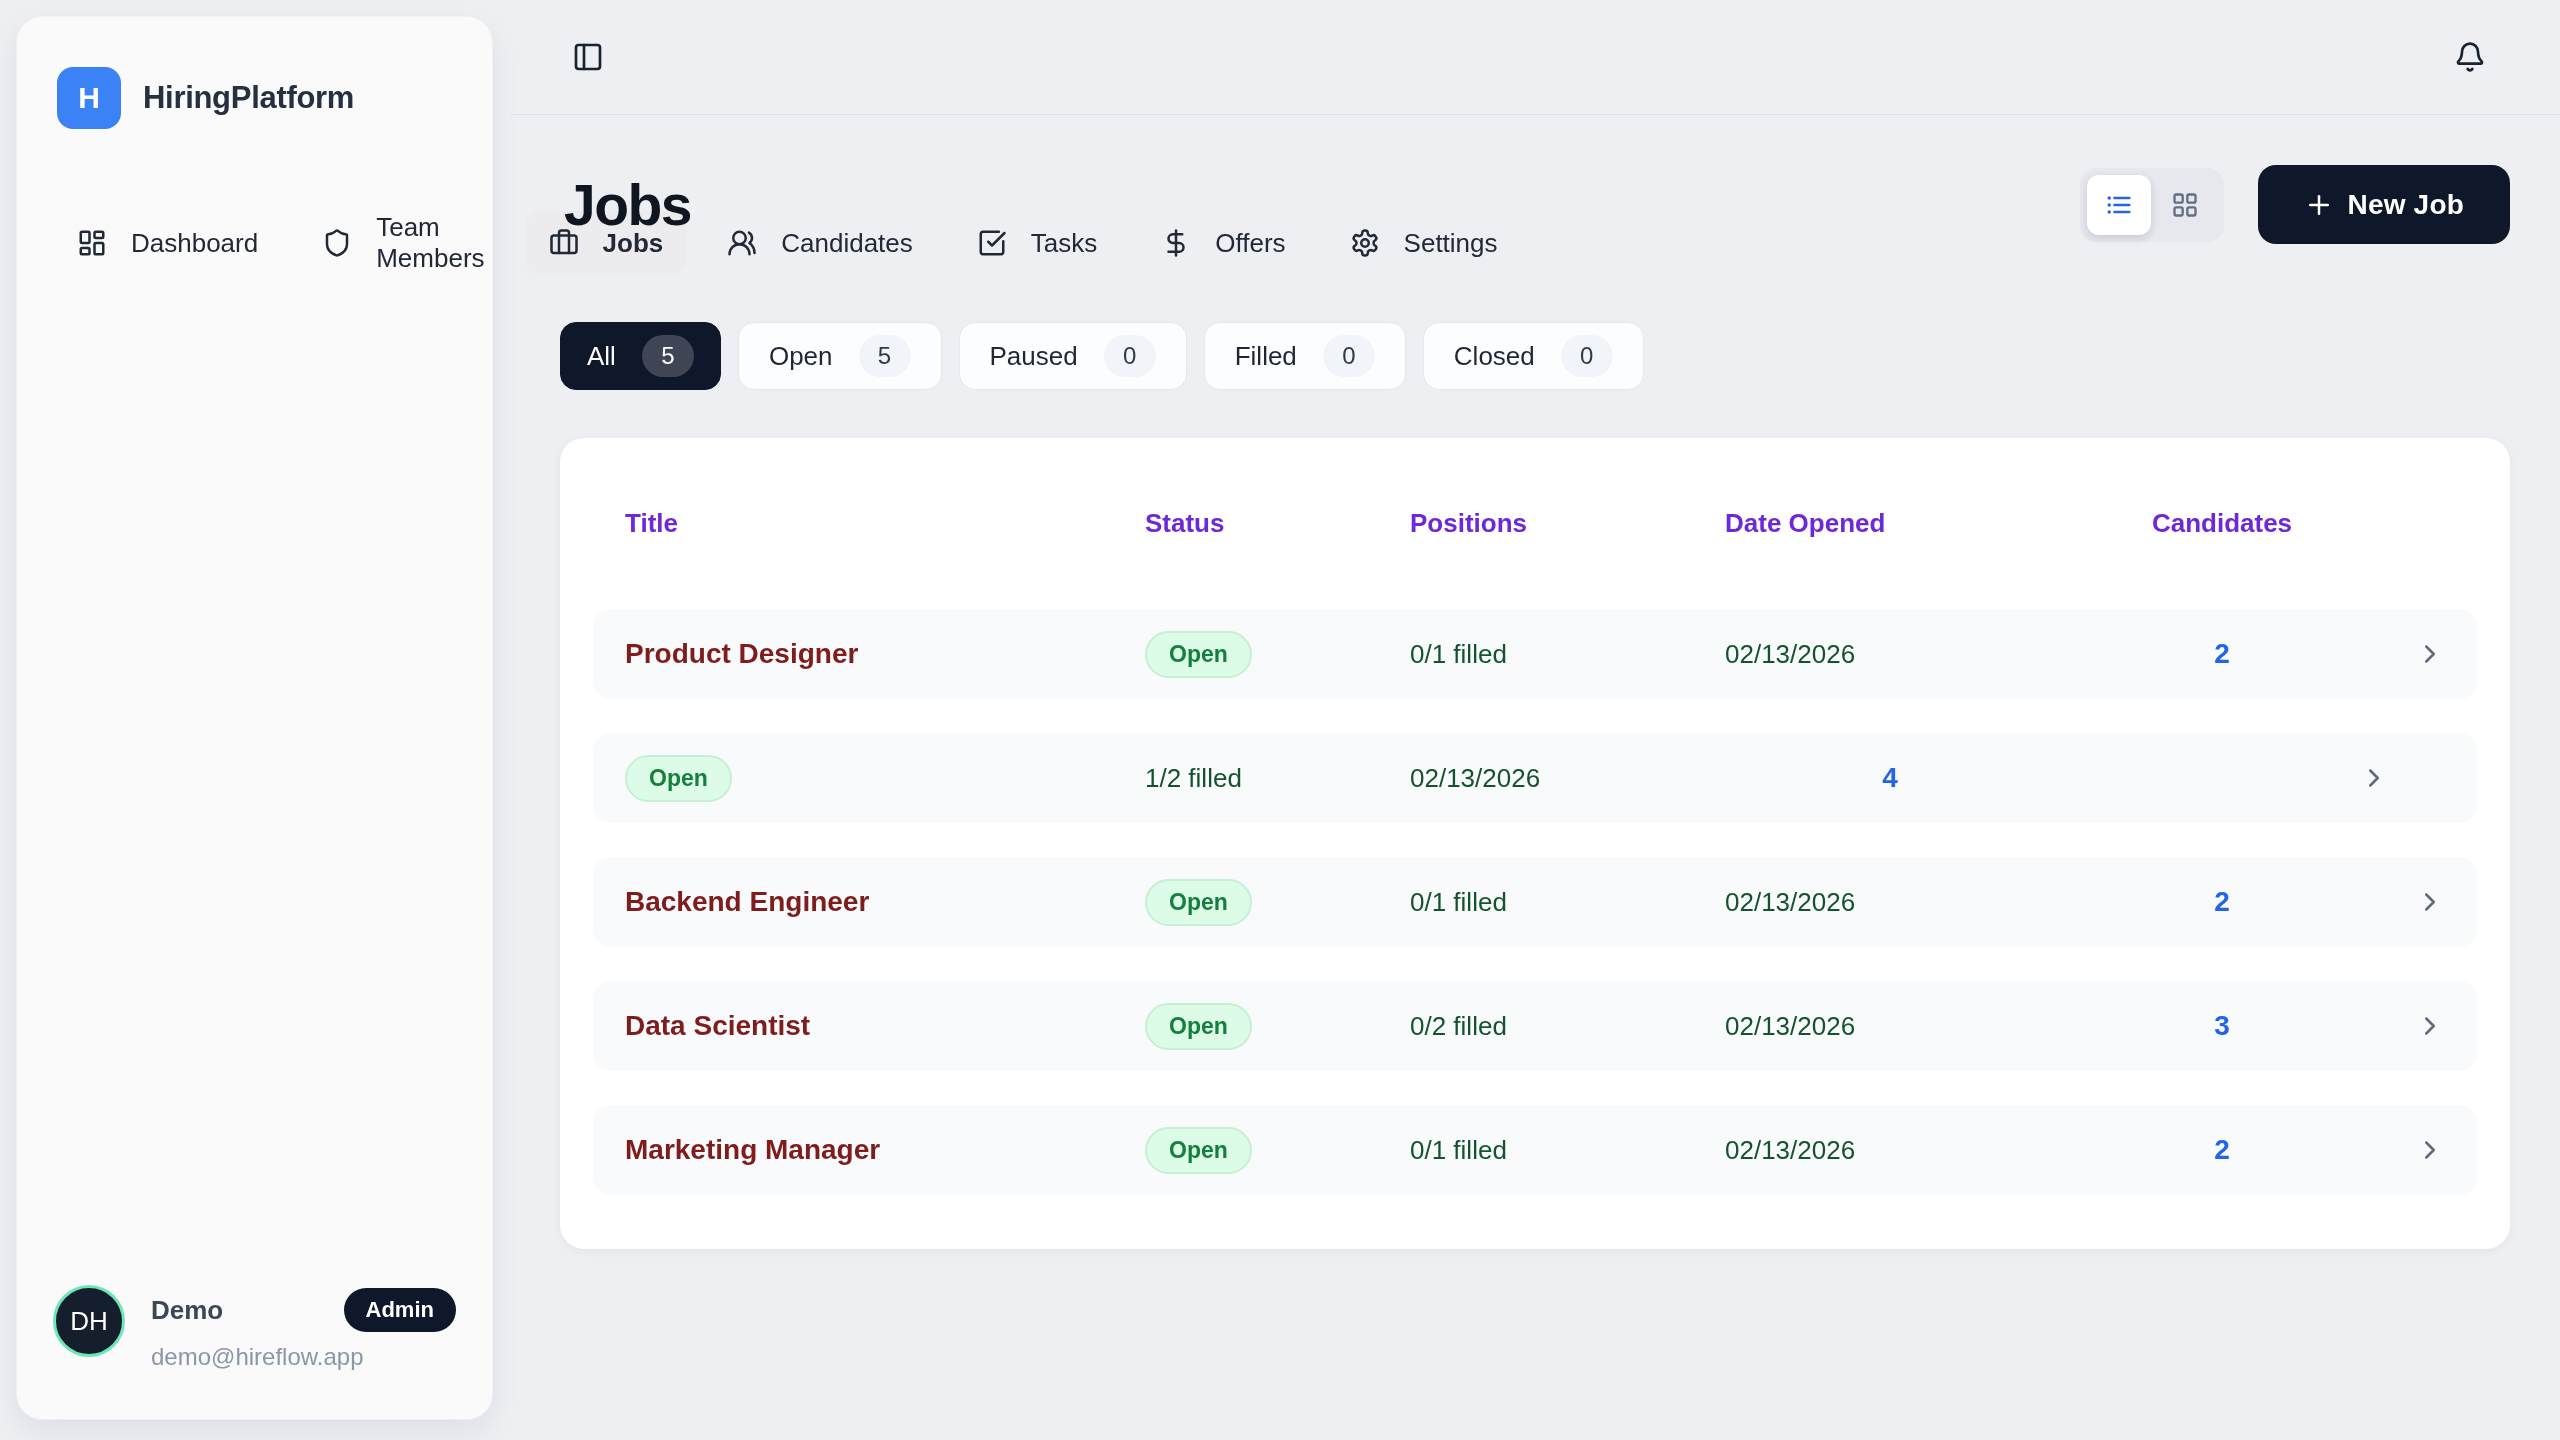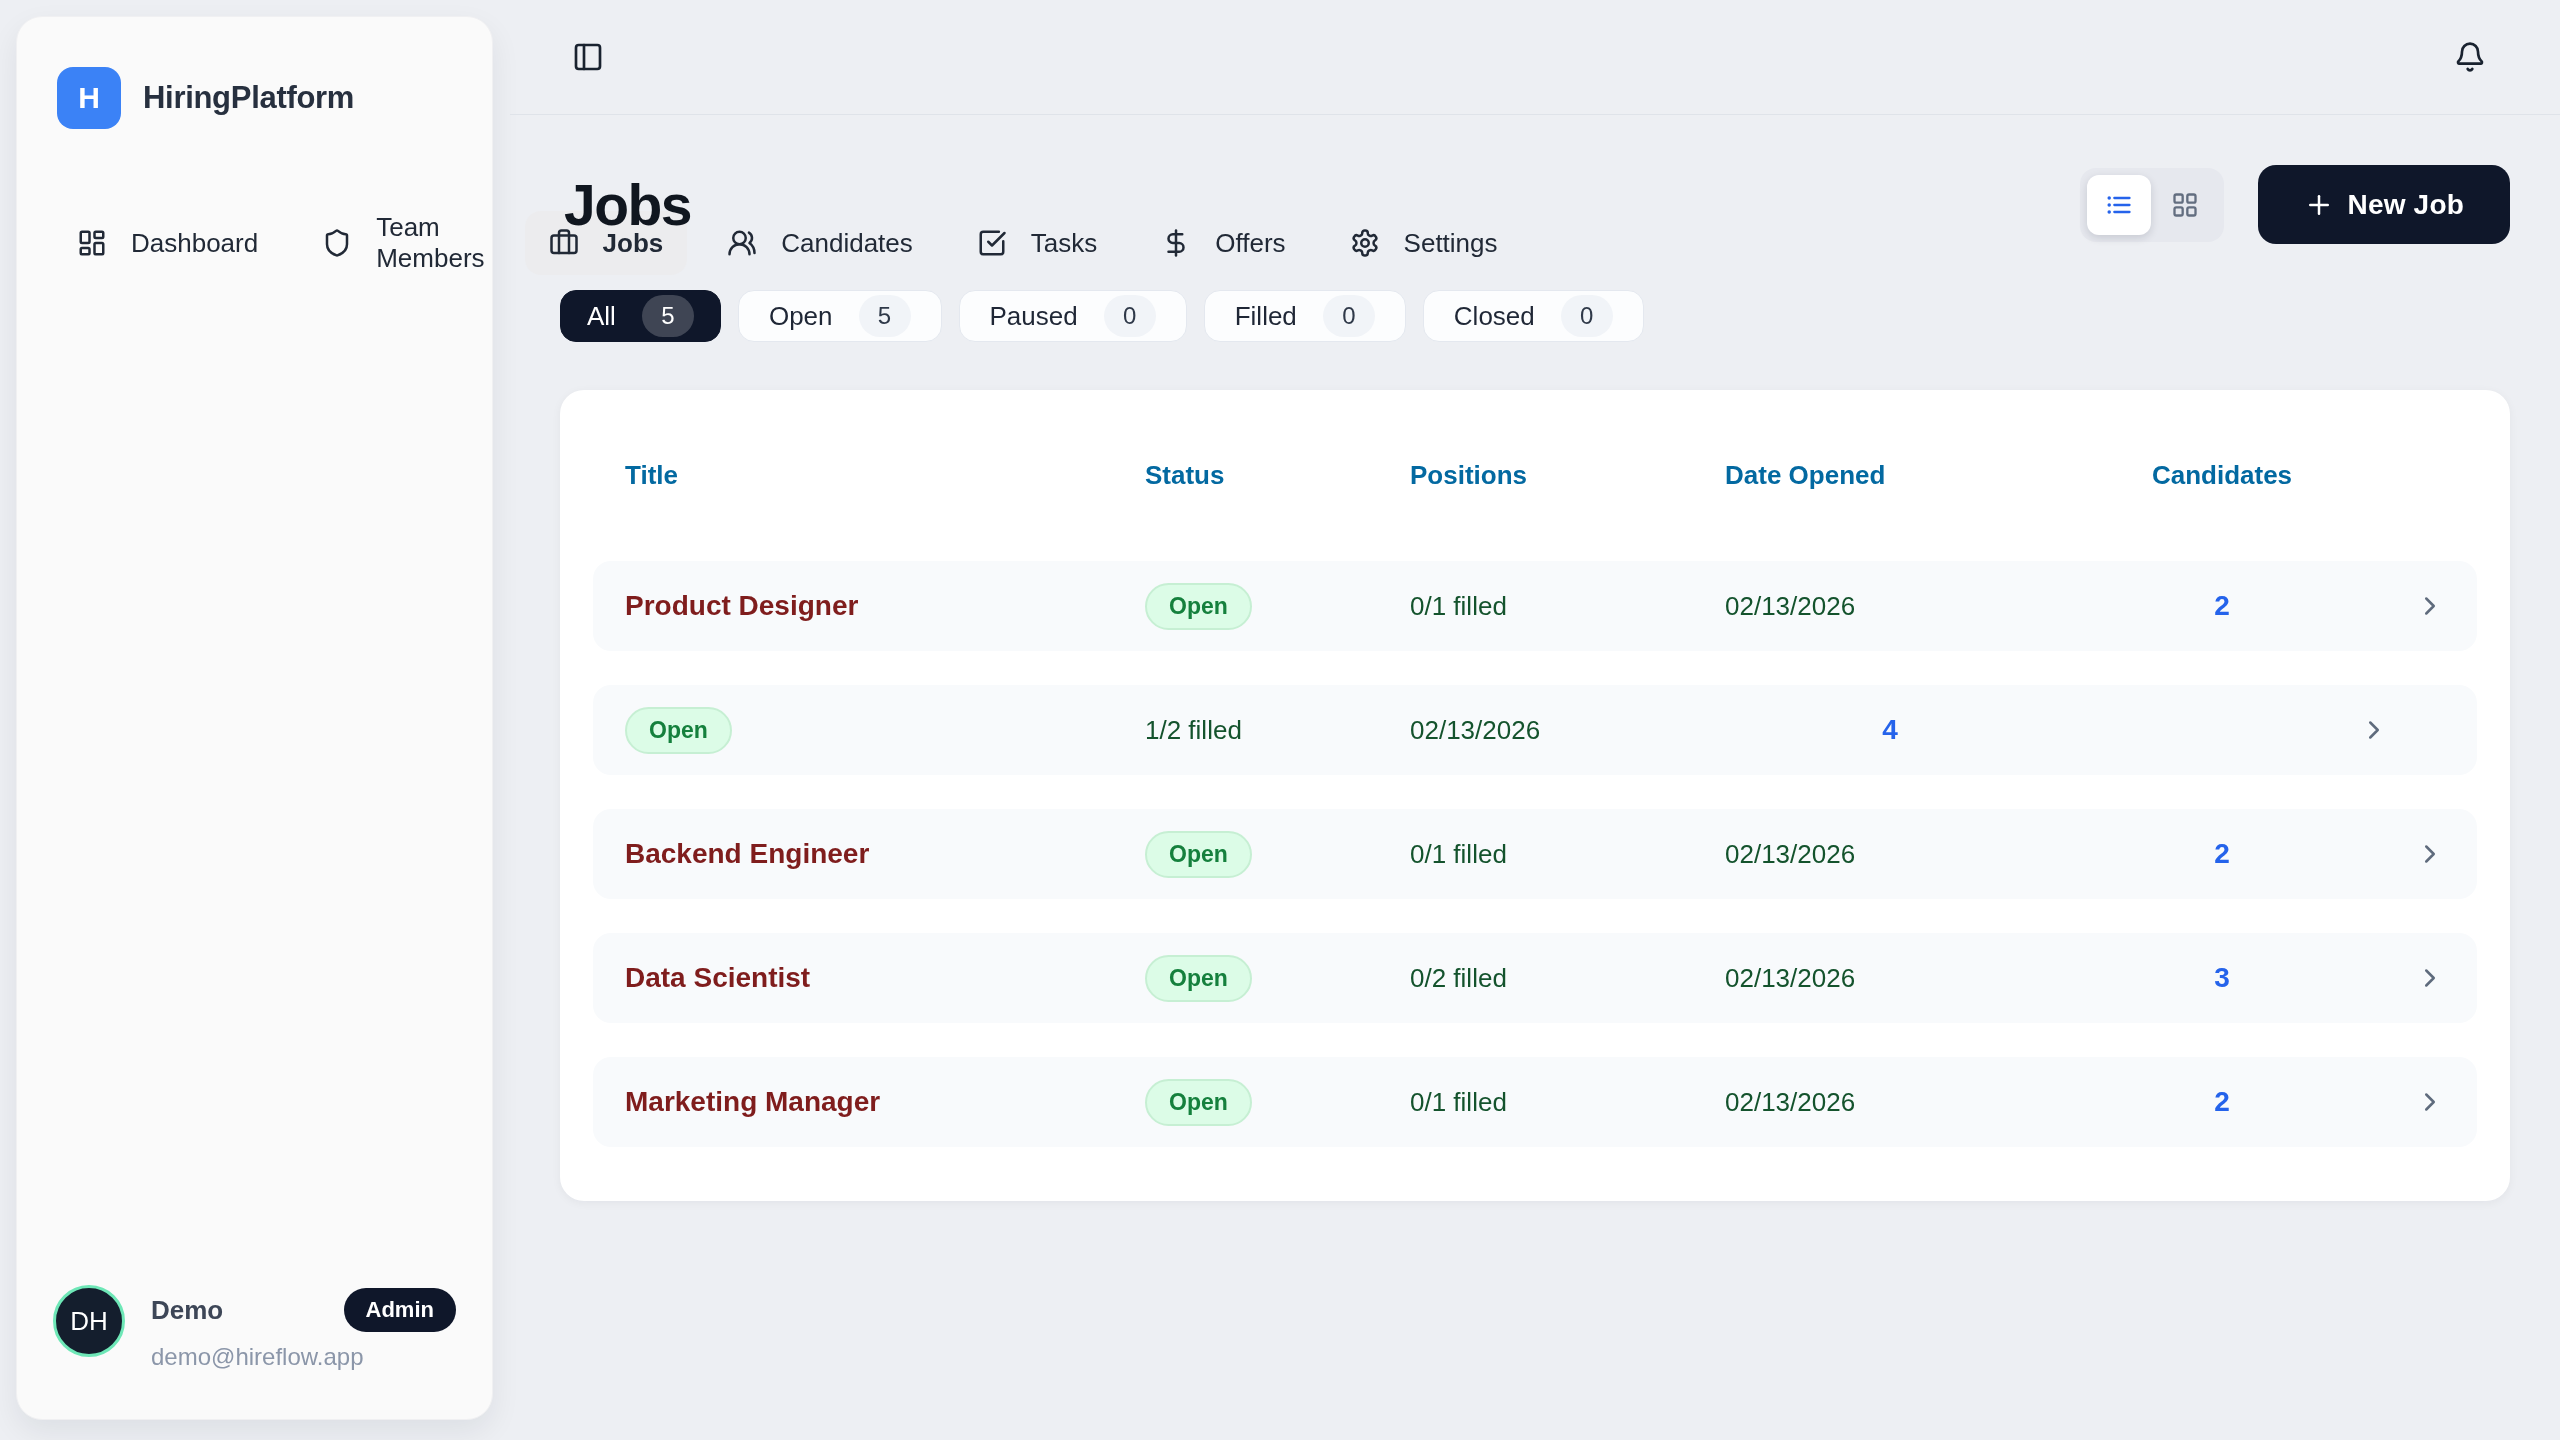--- a/index.html
+++ b/index.html
@@ -75,41 +75,41 @@
   .new-job-btn {
     height:79px; padding:0 46px; border:none; border-radius:18px; cursor:pointer;
     background:#0f172a; color:#fff; font-family:inherit; font-size:28px; font-weight:600;
     display:flex; align-items:center; gap:13px; letter-spacing:.2px;
   }
   .new-job-btn svg { width:30px; height:30px; }
 
   
   .filters { margin-top:46px; display:flex; gap:17px; }
   .filter-tab {
-    height:52px; display:flex; align-items:center; gap:26px; padding:0 30px;
+    height:68px; display:flex; align-items:center; gap:26px; padding:0 30px;
     border-radius:16px; border:1px solid #e4e8ef; background:#fcfdfe;
-    font-family:inherit; font-size:26px; font-weight:500; color:#1f2736; cursor:pointer;
+    font-family:inherit; font-size:26px; font-weight:500; color:#1f2736; cursor:pointer;margin-top:32px;
   }
   .filter-tab .count {
     padding:7px 17px; border-radius:999px; background:#f1f4f8; color:#2f3949;
     font-size:24px; min-width:52px; text-align:center;
   }
   .filter-tab.active { background:#0f172a; border-color:#0f172a; color:#fff; padding:0 26px; }
   .filter-tab.active .count { background:rgba(255,255,255,.20); color:#fff; }
 
   
   .table-card {
     margin-top:48px; background:#fff; border-radius:24px;
     padding:70px 33px 54px; box-shadow:0 2px 10px rgba(15,23,42,.05);
   }
   .t-grid {
     display:grid; align-items:center; padding:0 32px;
     grid-template-columns:520px 265px 315px 330px 1fr 56px;
   }
-  .t-header { color:#0369a1; font-size:26px; font-weight:600; margin-bottom:70px; }
+  .t-header { color:#6d28d9; font-size:26px; font-weight:600; margin-bottom:70px; }
   .col-center { text-align:center; }
   .t-row { background:#f8fafc; border-radius:18px; height:90px; margin-top:34px; cursor:pointer; }
   .t-row:first-of-type { margin-top:0; }
   .cell-title { font-size:28px; font-weight:600; color:#7f1d1d; }
   .badge-open {
     display:inline-block; justify-self:start;
     background:#dcfce7; border:2px solid #c6efd3; color:#15803d;
     font-size:23px; font-weight:600; padding:8px 22px; border-radius:999px;
   }
   .cell-muted { font-size:26px; color:#14532d; }

